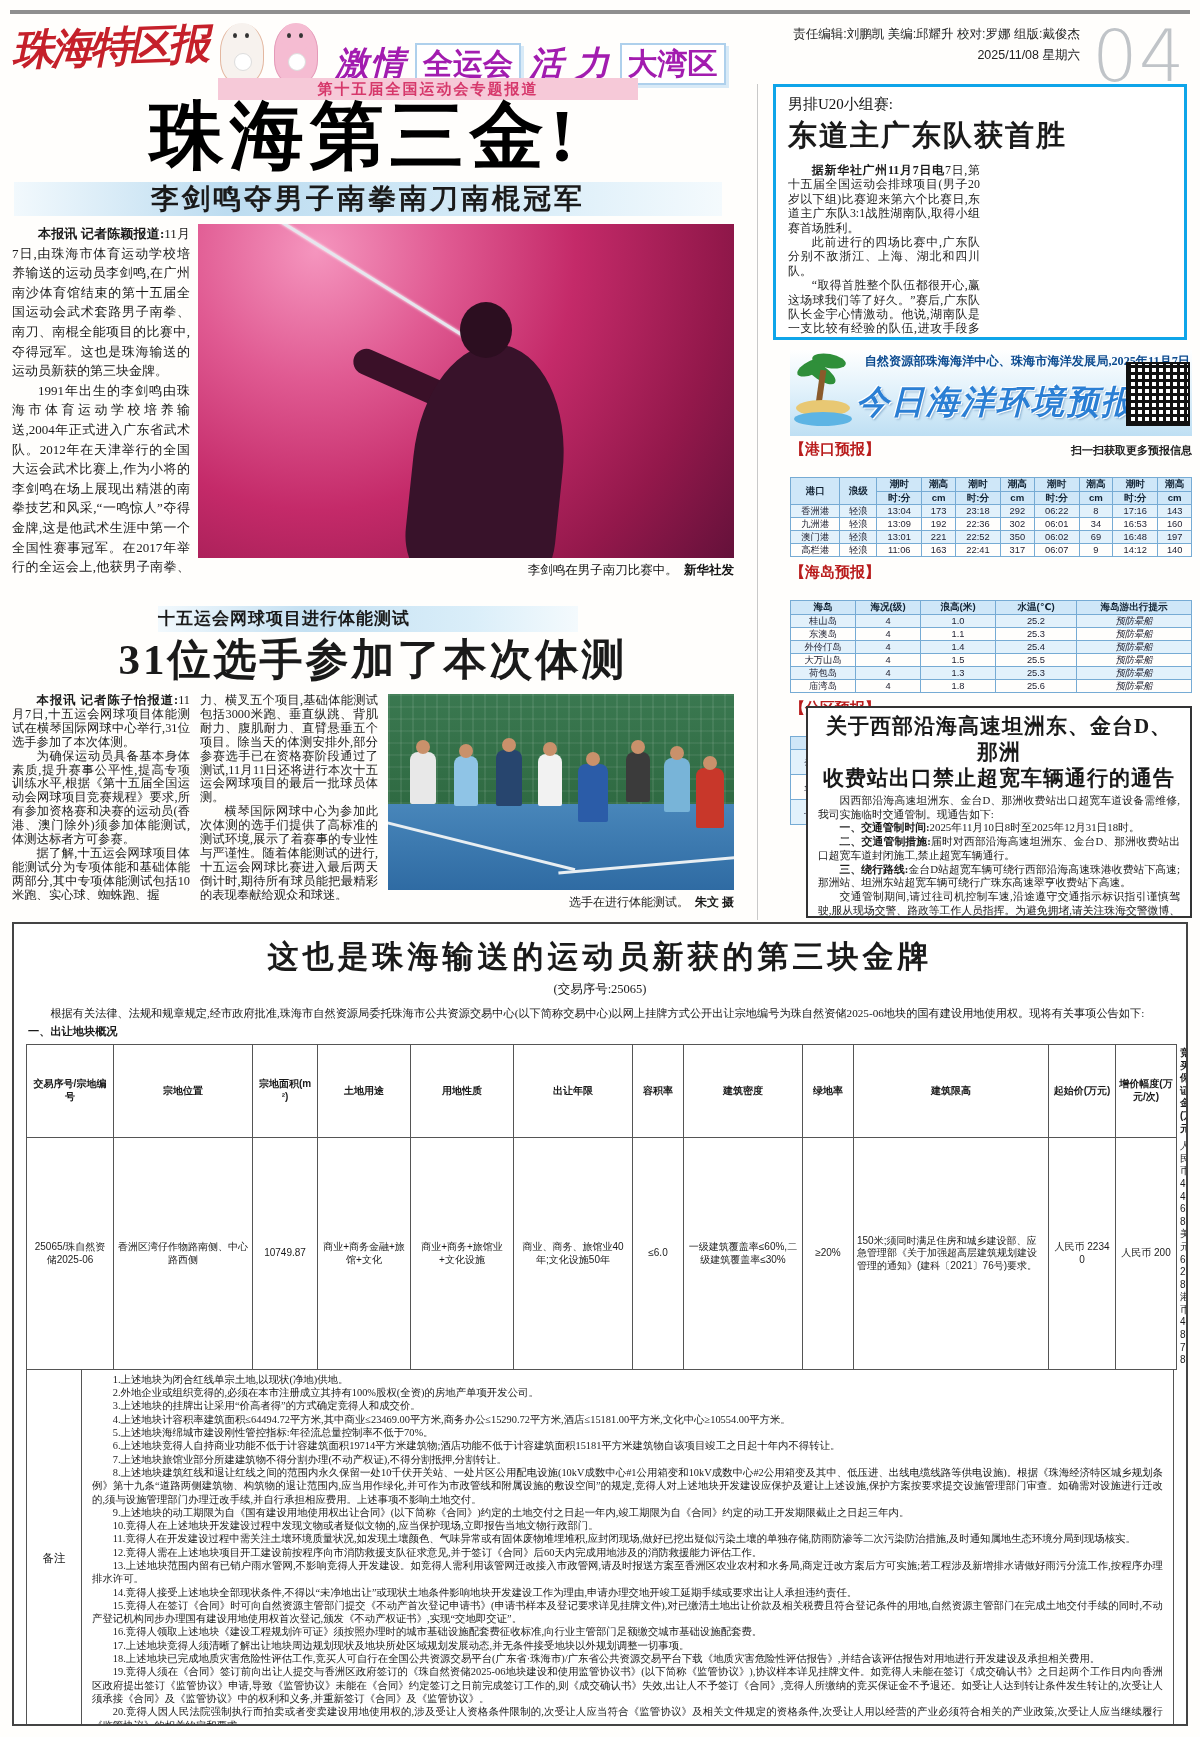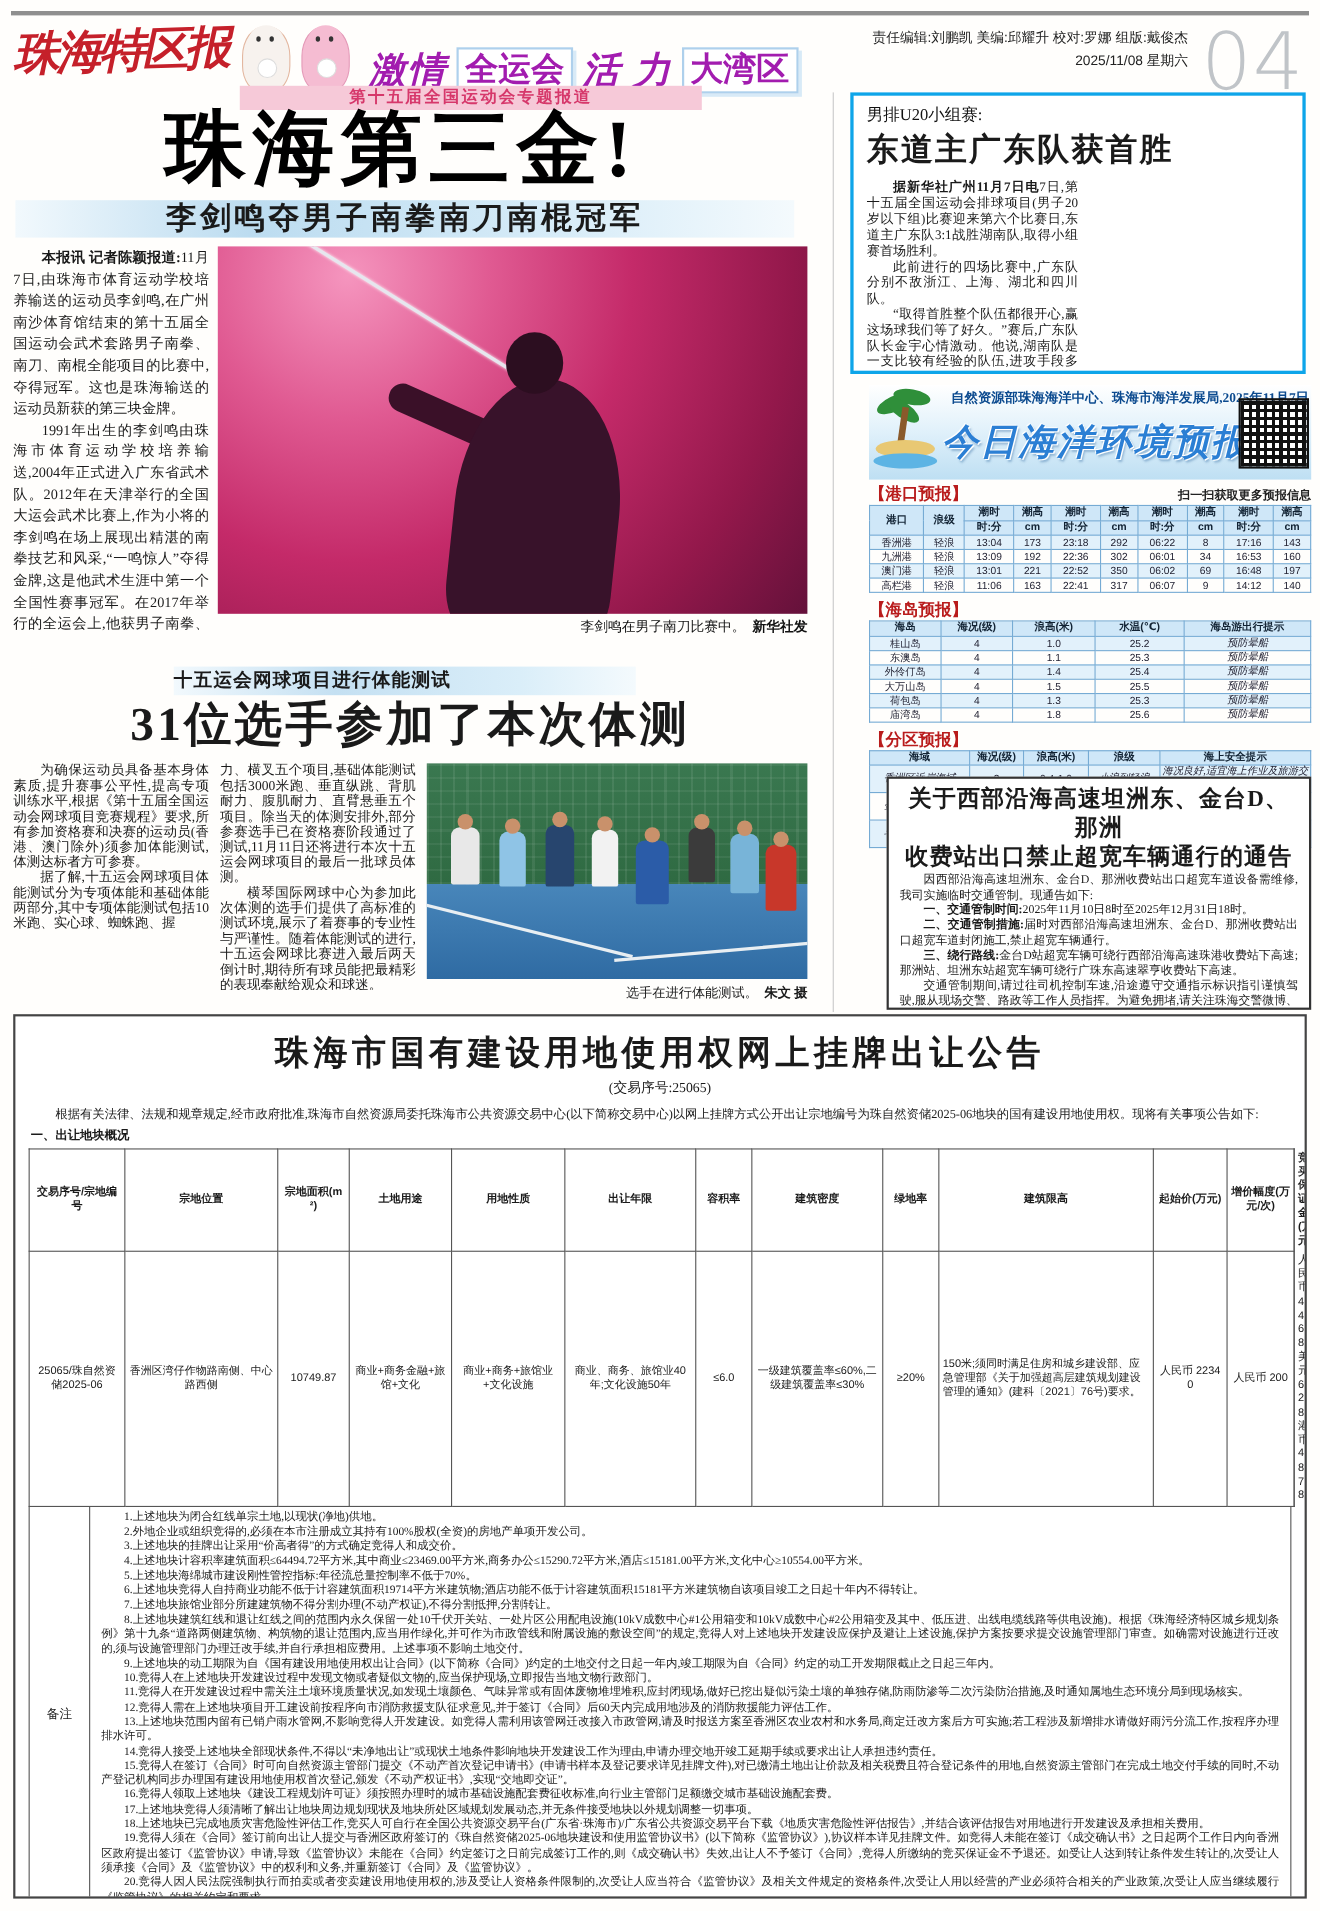--- a/index.html
+++ b/index.html
@@ -73,21 +73,21 @@
   .palm-leaf{position:absolute;width:34px;height:14px;border-radius:50%;background:#2f8f3a;}
   .palm-trunk{position:absolute;left:24px;top:16px;width:6px;height:34px;background:#8a5a2b;transform:rotate(8deg);}
   .palm-sand{position:absolute;left:2px;top:46px;width:54px;height:16px;border-radius:50%;background:#e8c873;}
   .palm-sea{position:absolute;left:0;top:58px;width:58px;height:14px;border-radius:50%;background:#5db4e4;}
   #qr{position:absolute;right:2px;top:12px;width:60px;height:60px;border:2px solid #111;background:
       repeating-linear-gradient(0deg,#111 0 3px,transparent 3px 7px),
       repeating-linear-gradient(90deg,#111 0 3px,#fff 3px 7px);}
   #marine-subrow{display:flex;justify-content:space-between;align-items:baseline;margin-top:4px;}
   .sec-label{font-size:15px;font-weight:bold;color:#b91c1c;}
   #scan-text{font-size:11px;font-weight:bold;color:#222;}
-  .mtable{border-collapse:collapse;width:402px;margin-top:0;
+  .mtable{border-collapse:collapse;width:402px;margin-top:18px;
           font-family:"Liberation Sans","DejaVu Sans",sans-serif;}
   .mtable th,.mtable td{border:1px solid #76abd4;text-align:center;padding:0 1px;}
   .mtable th{background:#cfe7f8;font-size:9.6px;line-height:12.5px;color:#123;}
   .mtable td{font-size:9.3px;line-height:12px;color:#223;}
   .mtable tr.alt td{background:#e2f1fb;}
   .tip{font-style:italic;font-family:"Liberation Serif",serif;}
   .lblrow{margin-top:6px;}
 
   
   #traffic-box{left:806px;top:706px;width:386px;height:212px;border:2px solid #333;background:#fff;
@@ -389,20 +389,21 @@
     <p class="para"><b>三、绕行路线:</b><span>金台D站超宽车辆可绕行西部沿海高速珠港收费站下高速;那洲站、坦洲东站超宽车辆可绕行广珠东高速翠亨收费站下高速。</span></p>
     <p class="para">交通管制期间,请过往司机控制车速,沿途遵守交通指示标识指引谨慎驾驶,服从现场交警、路政等工作人员指挥。为避免拥堵,请关注珠海交警微博、微信公众号和导航软件,查看实时路况信息,提前规划好出行路线,因此造成的不便,敬请谅解。</p>
 
   </div>
 
 </div>
 
 <div id="tn-kicker" class="abs">十五运会网球项目进行体能测试</div>
 <div id="tn-headline" class="abs">31位选手参加了本次体测</div>
 <div id="tn-col1" class="abs tn-col jt">
+  <p class="para"><b>本报讯 记者陈子怡报道:</b><span>11月7日,十五运会网球项目体能测试在横琴国际网球中心举行,31位选手参加了本次体测。</span></p>
   <p class="para">为确保运动员具备基本身体素质,提升赛事公平性,提高专项训练水平,根据《第十五届全国运动会网球项目竞赛规程》要求,所有参加资格赛和决赛的运动员(香港、澳门除外)须参加体能测试,体测达标者方可参赛。</p>
   <p class="para">据了解,十五运会网球项目体能测试分为专项体能和基础体能两部分,其中专项体能测试包括10米跑、实心球、蜘蛛跑、握</p>
 </div>
 <div id="tn-col2" class="abs tn-col jt">
   <p class="para" style="text-indent:0">力、横叉五个项目,基础体能测试包括3000米跑、垂直纵跳、背肌耐力、腹肌耐力、直臂悬垂五个项目。除当天的体测安排外,部分参赛选手已在资格赛阶段通过了测试,11月11日还将进行本次十五运会网球项目的最后一批球员体测。</p>
   <p class="para">横琴国际网球中心为参加此次体测的选手们提供了高标准的测试环境,展示了着赛事的专业性与严谨性。随着体能测试的进行,十五运会网球比赛进入最后两天倒计时,期待所有球员能把最精彩的表现奉献给观众和球迷。</p>
 </div>
 <div id="tn-photo" class="abs">
   <div class="fence"></div>
   <div class="courtline" style="left:-10px;top:150px;width:200px;transform:rotate(14deg)"></div>
@@ -414,21 +415,21 @@
   <div class="fig" style="left:190px;top:70px;width:30px;height:58px;background:#2b5ca8"></div>
   <div class="fig" style="left:238px;top:58px;width:24px;height:50px;background:#3b3b3b"></div>
   <div class="fig" style="left:276px;top:64px;width:26px;height:54px;background:#78b4d8"></div>
   <div class="fig" style="left:308px;top:74px;width:28px;height:60px;background:#c8372a"></div>
 </div>
 <div id="tn-caption" class="abs">
   <span>选手在进行体能测试。</span>&nbsp;&nbsp;<b>朱文 摄</b>
 </div>
 
 <div id="land-box" class="abs">
-  <div id="land-title">珠海市国有建设用地使用权网上挂牌出让公告</div>
+  <div id="land-title">这也是珠海输送的运动员新获的第三块金牌</div>
   <div id="land-subtitle">(交易序号:25065)</div>
   <div id="land-intro" class="jt">根据有关法律、法规和规章规定,经市政府批准,珠海市自然资源局委托珠海市公共资源交易中心(以下简称交易中心)以网上挂牌方式公开出让宗地编号为珠自然资储2025-06地块的国有建设用地使用权。现将有关事项公告如下:</div>
   <div id="land-s1">一、出让地块概况</div>
   <table id="land-table">
     <tbody>
         <tr>
       <th style="width:80px">交易序号/宗地编号</th>
       <th style="width:132px">宗地位置</th>
       <th style="width:58px">宗地面积(m²)</th>
       <th style="width:86px">土地用途</th>

